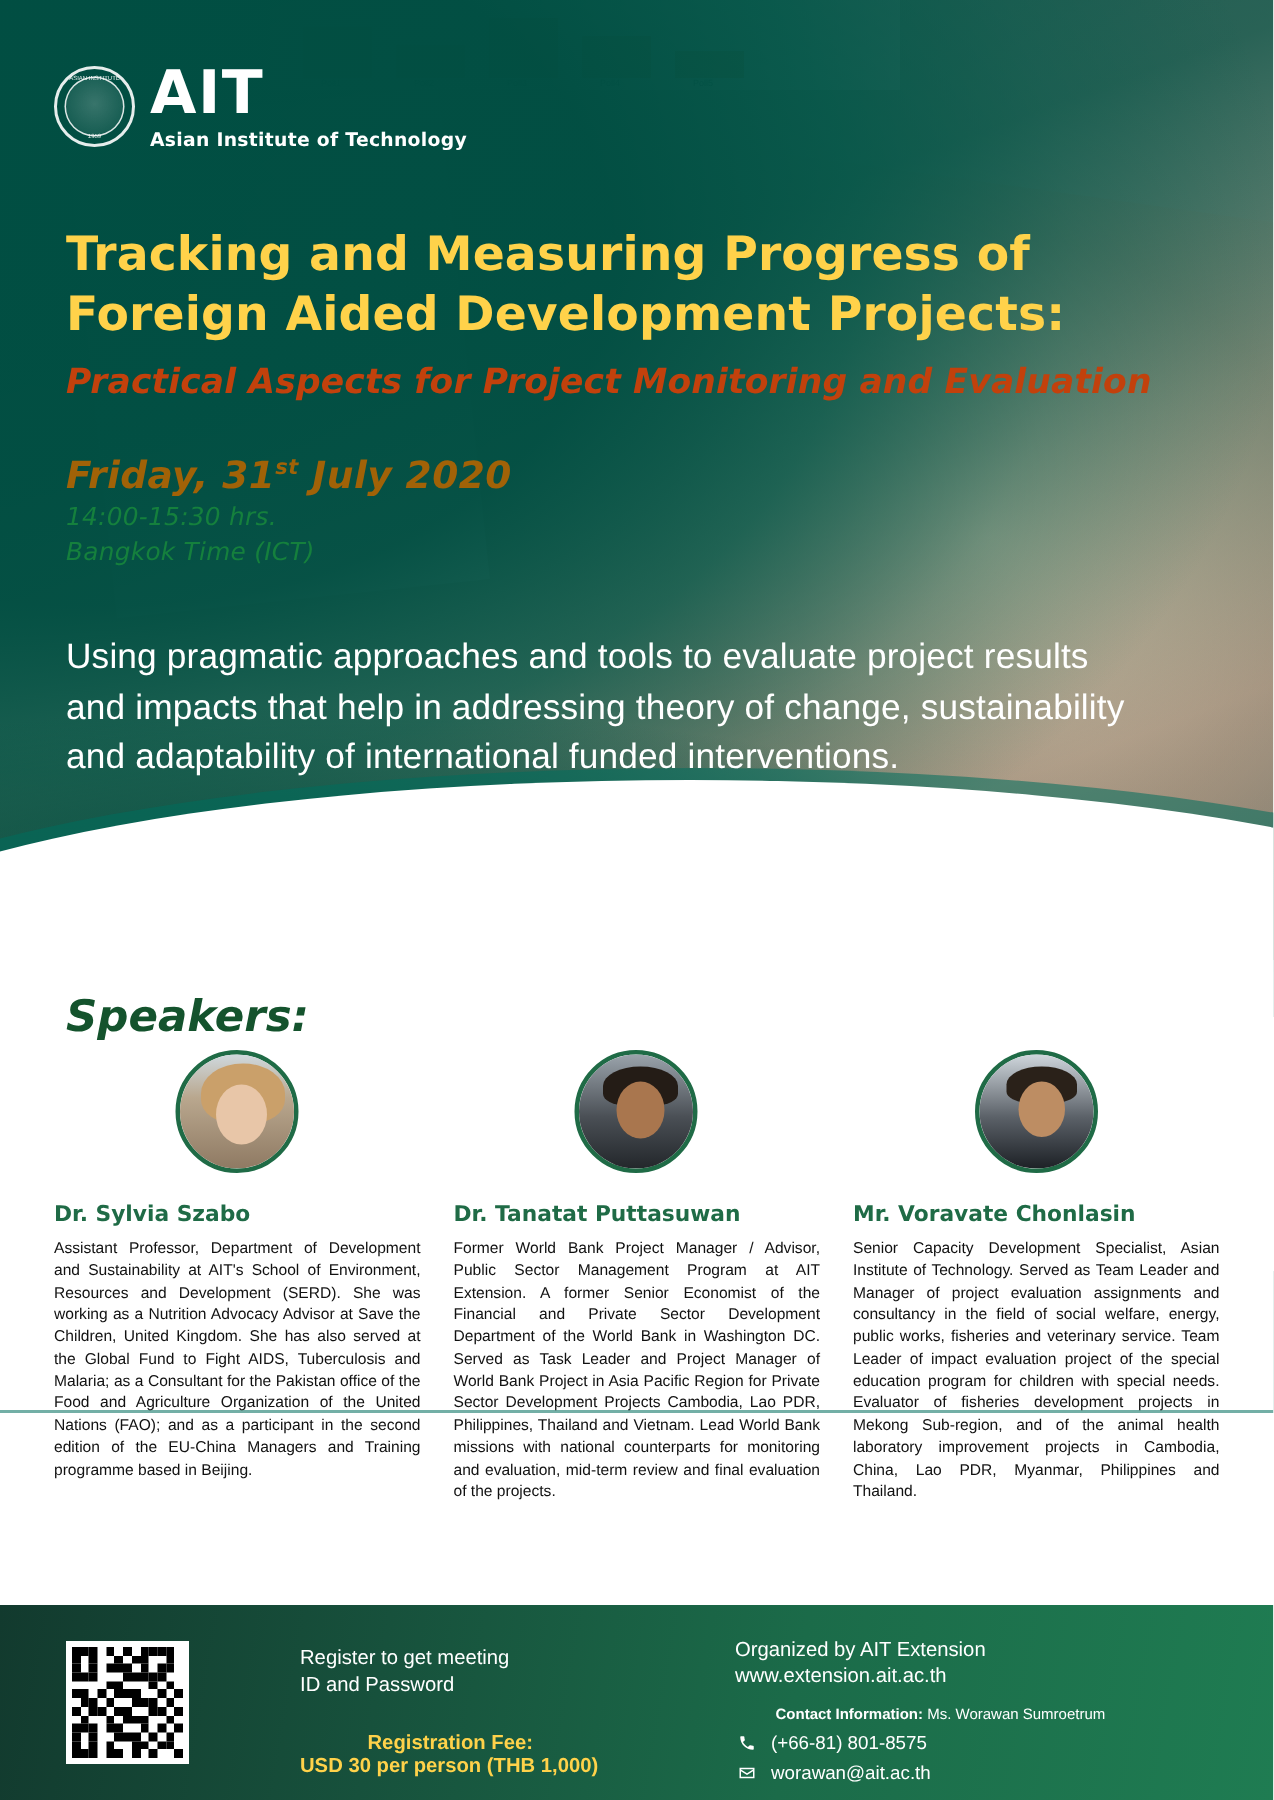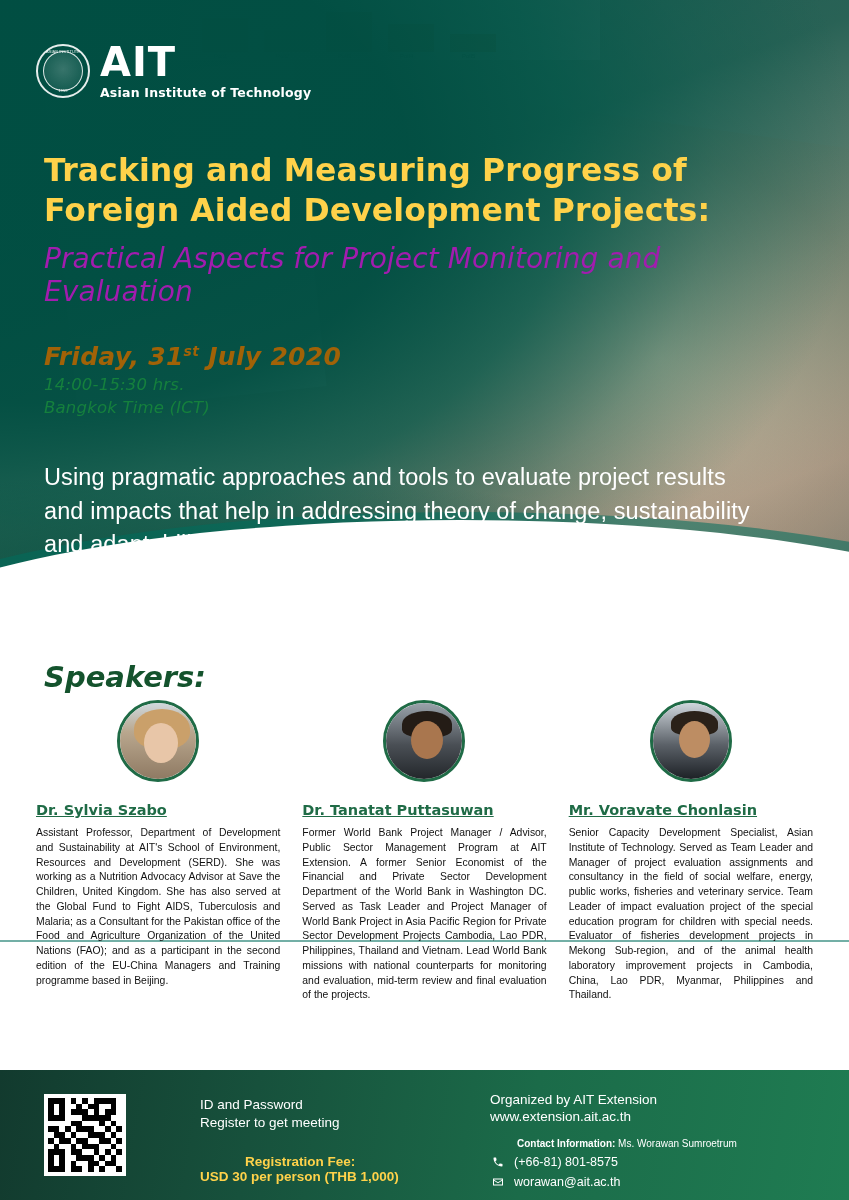--- a/index.html
+++ b/index.html
@@ -117,21 +117,21 @@
 
   
   .hero { position: absolute; left: 44px; top: 150px; width: 760px; z-index: 6; }
   .hero h1 {
     font-family: "DejaVu Sans", sans-serif;
     font-size: 31.5px; font-weight: bold; color: #ffd24a; line-height: 1.27;
     letter-spacing: .1px;
   }
   .hero h2 {
     font-family: "DejaVu Sans", sans-serif;
-    font-size: 28px; font-style: italic; font-weight: normal; color: #a21caf;
+    font-size: 23px; font-style: italic; font-weight: bold; color: #c2410c;
     margin-top: 12px; letter-spacing: .1px;
   }
   .date-block { margin-top: 34px; }
   .date-block .d1 {
     font-family: "DejaVu Sans", sans-serif;
     font-size: 25px; font-weight: bold; font-style: italic; color: #a16207; letter-spacing: .3px;
   }
   .date-block .d1 sup { font-size: 14px; vertical-align: super; }
   .date-block .d2, .date-block .d3 {
     font-family: "DejaVu Sans", sans-serif;
@@ -165,21 +165,20 @@
   .a2 .face { background: linear-gradient(180deg,#9aa3ab 0%,#4a4f55 55%,#23272b 100%); }
   .a2 .face::after { content:""; position:absolute; left:25px; top:18px; width:32px; height:38px; border-radius:50%; background:#a9764e; }
   .a2 .face::before { content:""; position:absolute; left:16px; top:8px; width:50px; height:26px; border-radius:50% 50% 30% 30%; background:#241c16; }
   .a3 .face { background: linear-gradient(180deg,#cfd6dc 0%,#5b6168 55%,#1d2126 100%); }
   .a3 .face::after { content:""; position:absolute; left:26px; top:18px; width:31px; height:37px; border-radius:50%; background:#bd8d63; }
   .a3 .face::before { content:""; position:absolute; left:18px; top:8px; width:47px; height:24px; border-radius:50% 50% 30% 30%; background:#2a2119; }
 
   .sp .name {
     margin-top: 20px; font-size: 14.5px; font-weight: bold; color: #1f6b46;
     font-family: "DejaVu Sans", sans-serif;
-    text-decoration: underline;
   }
   .sp .bio {
     margin-top: 8px; font-size: 10.4px; line-height: 1.42; color: #111; text-align: justify;
   }
 
   
   .footer {
     position: absolute; left: 0; bottom: 0; width: 849px; height: 130px;
     background: linear-gradient(100deg, #123a2e 0%, #17513c 30%, #1b6b49 62%, #1f7c52 100%);
     color: #ffffff;
@@ -468,22 +467,22 @@
           <i class="on"></i>
           <i></i>
           <i class="on"></i>
           <i></i>
           <i></i>
           <i class="on"></i>
       </div>
     </div>
 
     <div class="reg">
+      <div class="line">Register to get meeting</div>
       <div class="line">ID and Password</div>
-      <div class="line">Register to get meeting</div>
       <div class="fee-title">Registration Fee:</div>
       <div class="fee-val">USD 30 per person (THB 1,000)</div>
     </div>
 
     <div class="org">
       <div class="o1">Organized by AIT Extension</div>
       <div class="o2">www.extension.ait.ac.th</div>
       <div class="c-title"><b>Contact Information:</b><span> Ms. Worawan Sumroetrum</span></div>
       <div class="crow">
         <span class="ico">

